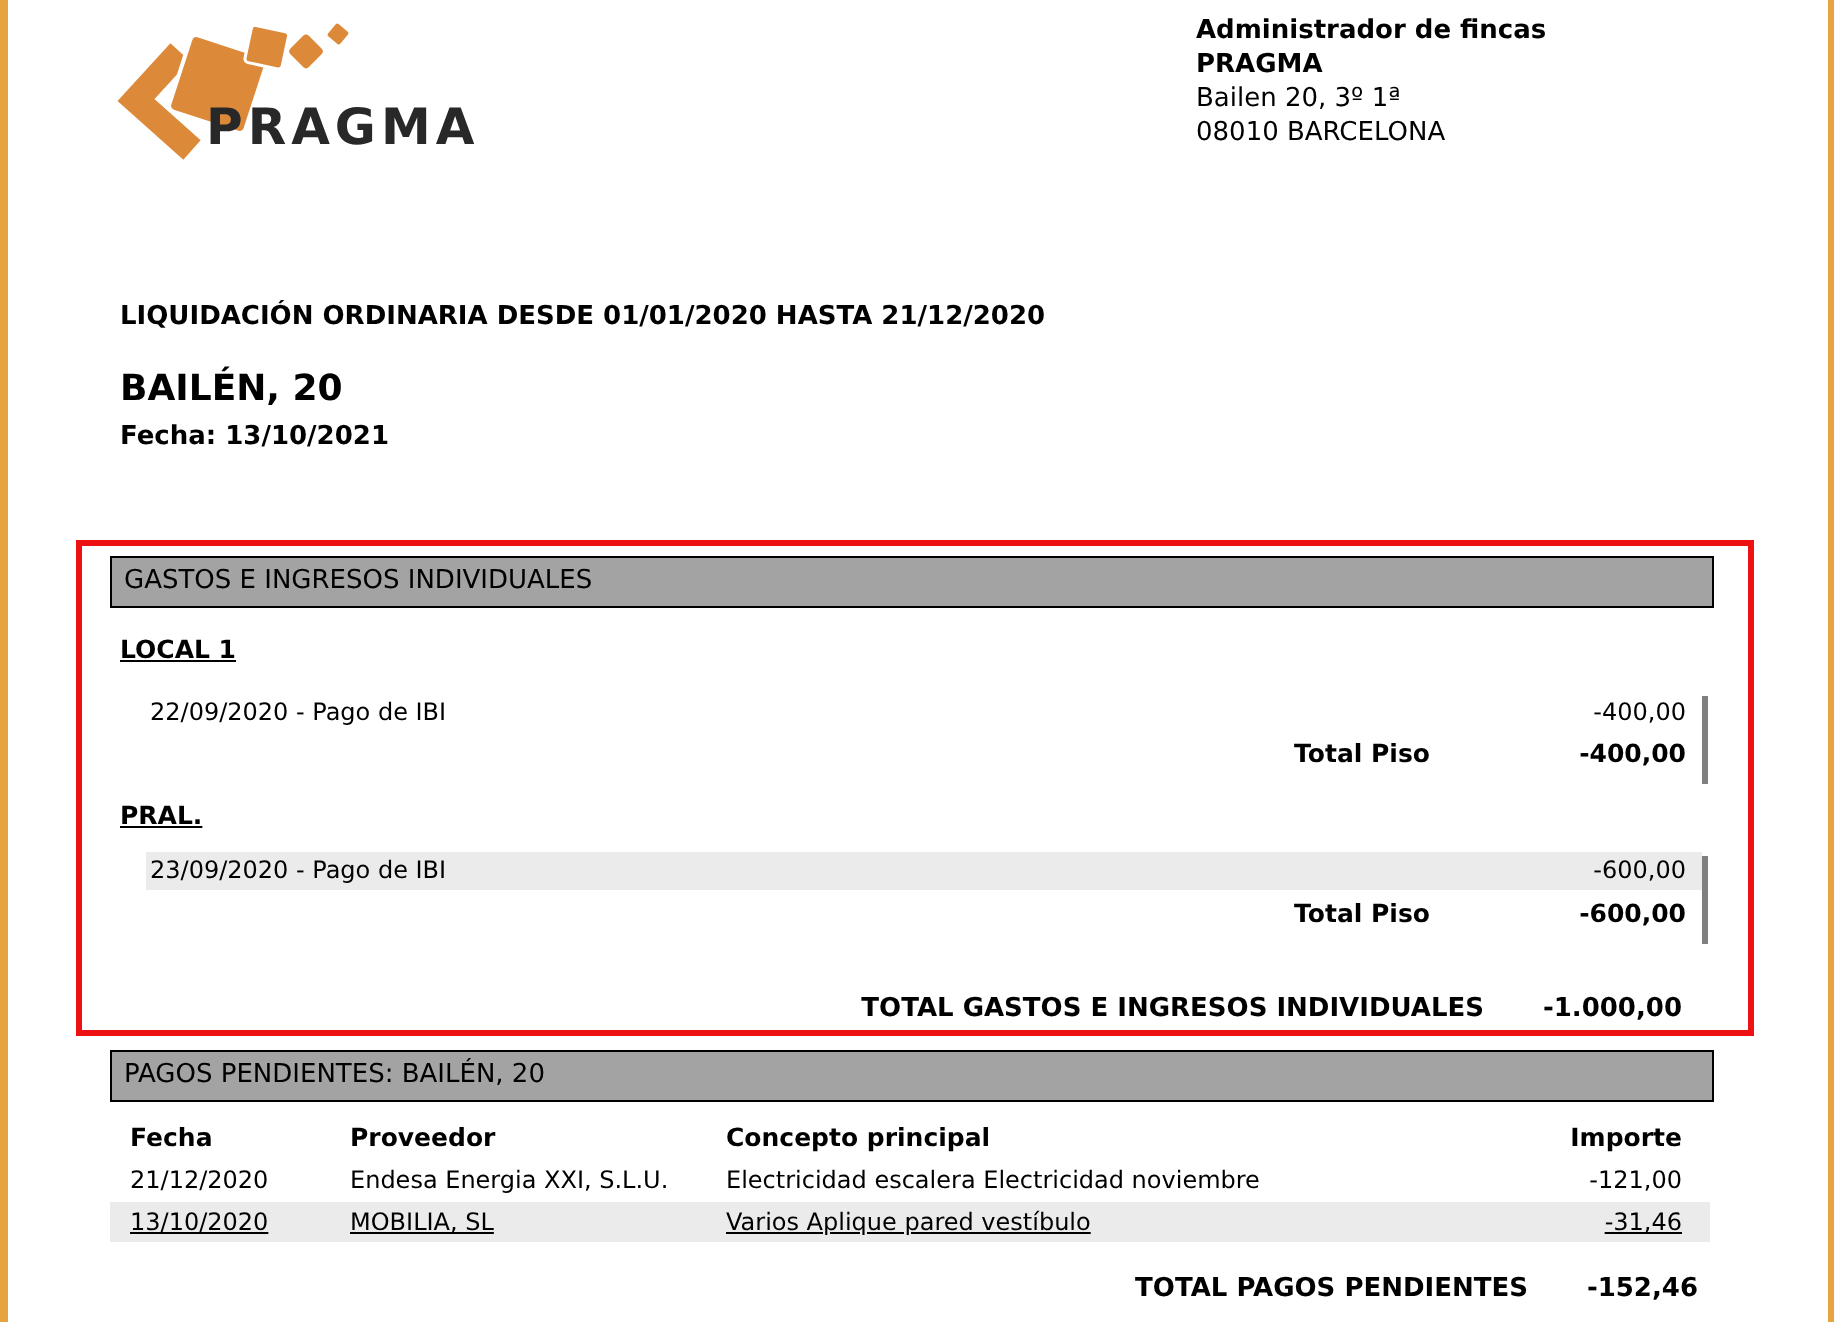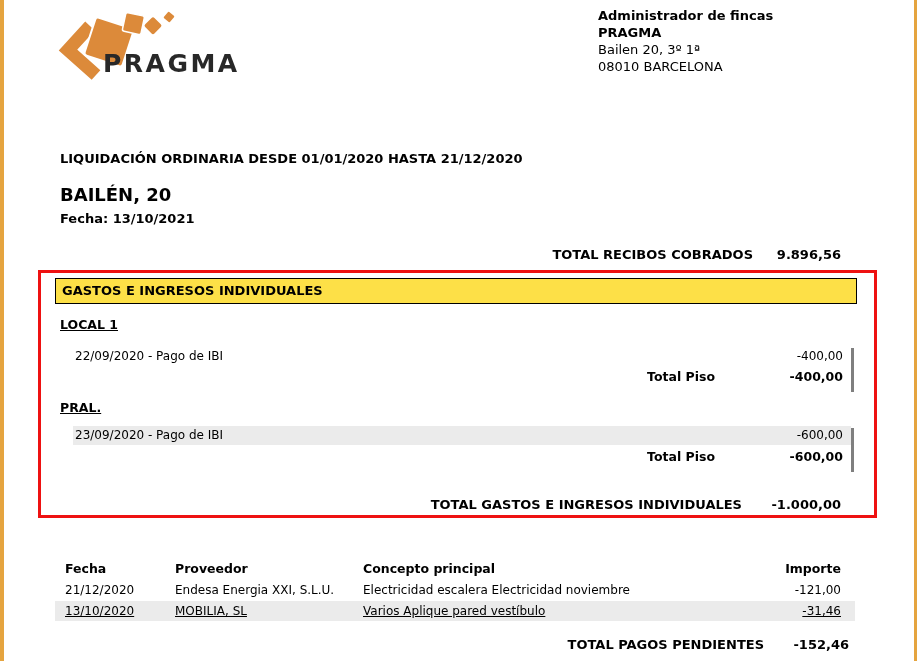--- a/index.html
+++ b/index.html
@@ -30,22 +30,22 @@
   .recibos-line { top:247px; }
   .recibos-line .lbl { right:164px; }
   .recibos-line .val { right:76px; }
 
   
   .redbox { position:absolute; left:38px; top:270px; width:839px; height:248px;
             border:3px solid #EE1111; box-sizing:border-box; }
 
   
   .secbar { position:absolute; left:55px; width:802px; height:26px;
-            background:#fde047; border:1px solid #000; box-sizing:border-box;
-            font-size:13px; font-weight:bold; line-height:24px; padding-left:6px; }
+            background:#a3a3a3; border:1px solid #000; box-sizing:border-box;
+            font-size:13px; font-weight:normal; line-height:24px; padding-left:6px; }
   .gastos-bar { top:278px; }
   .pagos-bar  { top:525px; }
 
   .floor-name { position:absolute; left:60px; font-size:12.5px; font-weight:bold;
                 text-decoration:underline; white-space:nowrap; }
   .floor-local { top:317px; }
   .floor-pral  { top:400px; }
 
   .rowshade  { position:absolute; left:73px; width:778px; height:19px; background:#EBEBEB; }
   .shade-pral { top:426px; }
@@ -100,24 +100,20 @@
     <div class="b">Administrador de fincas</div>
     <div class="b">PRAGMA</div>
     <div>Bailen 20, 3º 1ª</div>
     <div>08010 BARCELONA</div>
   </div>
 
   <div class="doc-title">LIQUIDACIÓN ORDINARIA DESDE 01/01/2020 HASTA 21/12/2020</div>
   <div class="doc-subtitle">BAILÉN, 20</div>
   <div class="doc-date">Fecha: 13/10/2021</div>
 
-  <div class="hline recibos-line">
-    <span class="lbl">TOTAL RECIBOS COBRADOS</span>
-    <span class="val">9.896,56</span>
-  </div>
 
   <div class="redbox"></div>
 
   <div class="secbar gastos-bar">GASTOS E INGRESOS INDIVIDUALES</div>
 
   <div class="floor-name floor-local">LOCAL 1</div>
   <span class="gasto-concept gc1">22/09/2020 - Pago de IBI</span>
   <span class="gasto-amount ga1">-400,00</span>
   <span class="piso-total-lbl pt1">Total Piso</span>
   <span class="piso-total-val pt1">-400,00</span>
@@ -129,20 +125,21 @@
   <span class="gasto-amount ga2">-600,00</span>
   <span class="piso-total-lbl pt2">Total Piso</span>
   <span class="piso-total-val pt2">-600,00</span>
   <div class="vbar vbar2"></div>
 
   <div class="hline gastos-total-line">
     <span class="lbl">TOTAL GASTOS E INGRESOS INDIVIDUALES</span>
     <span class="val">-1.000,00</span>
   </div>
 
+  <div class="secbar pagos-bar">PAGOS PENDIENTES: BAILÉN, 20</div>
 
   <span class="th col-fecha">Fecha</span>
   <span class="th col-prov">Proveedor</span>
   <span class="th col-conc">Concepto principal</span>
   <span class="th col-imp">Importe</span>
 
   <div class="trow1">
     <span class="td col-fecha">21/12/2020</span>
     <span class="td col-prov">Endesa Energia XXI, S.L.U.</span>
     <span class="td col-conc">Electricidad escalera Electricidad noviembre</span>

